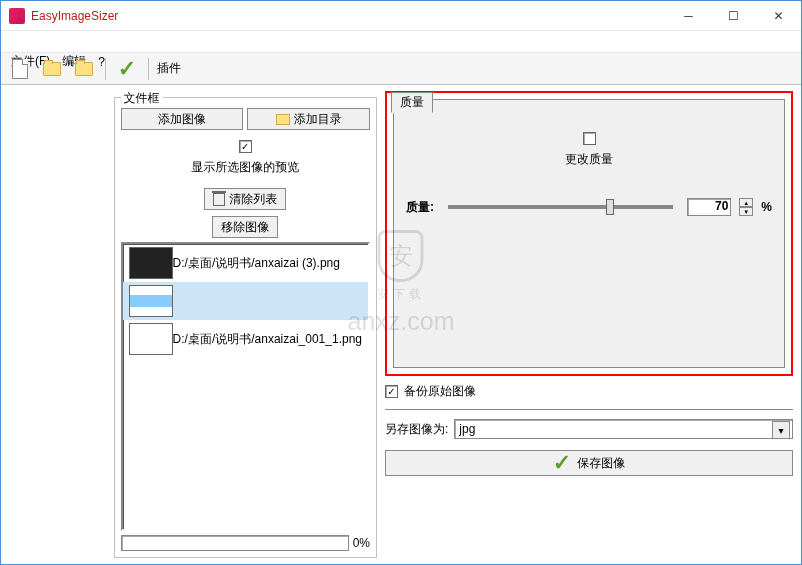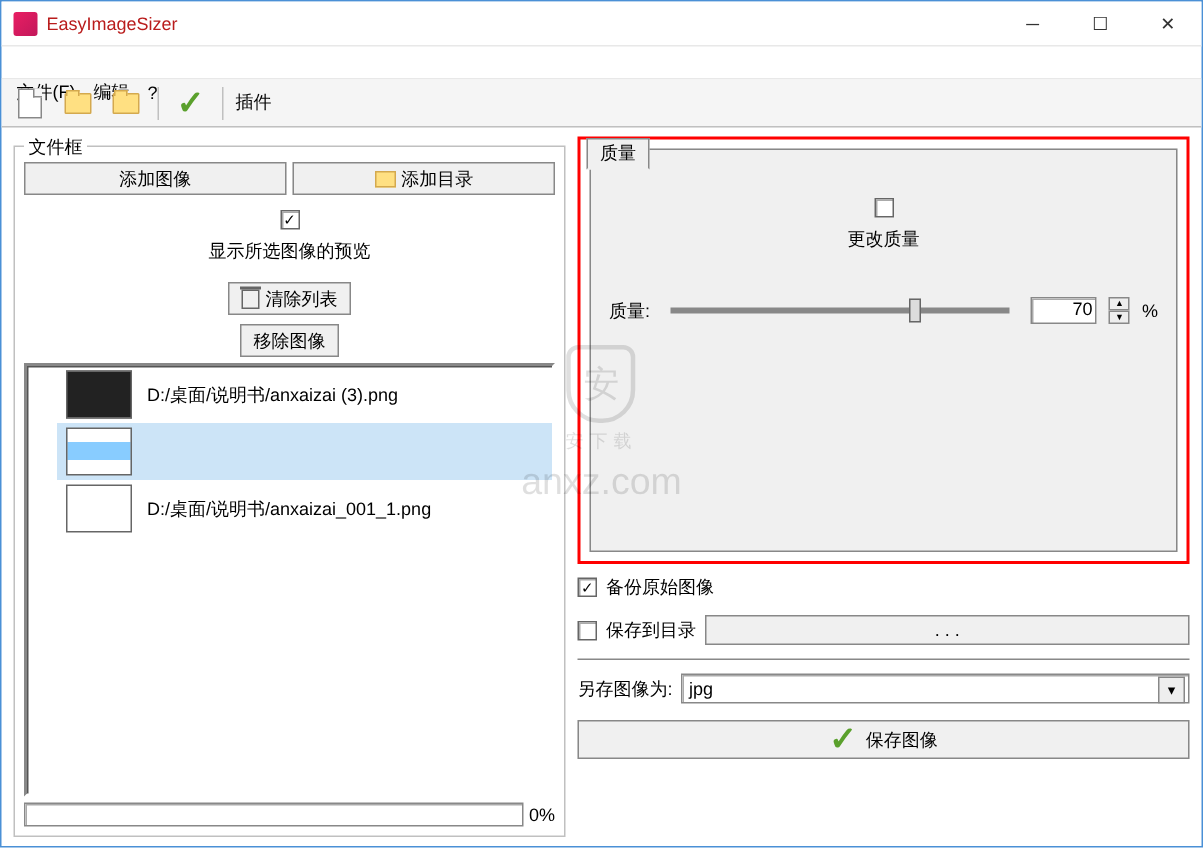--- a/index.html
+++ b/index.html
@@ -17,50 +17,50 @@
 .toolbar { height:32px; display:flex; align-items:center; gap:6px; padding:2px 6px; border-bottom:1px solid #c0c0c0; background:#f5f5f5; }
 .tb-btn { width:26px; height:26px; display:flex; align-items:center; justify-content:center; border:1px solid transparent; }
 .tb-sep { width:1px; height:22px; background:#c0c0c0; margin:0 2px; }
 .doc-icon { width:16px; height:20px; background:#fff; border:1px solid #888; position:relative; }
 .doc-icon::after { content:""; position:absolute; right:-1px; top:-1px; width:5px; height:5px; background:#f5f5f5; border-left:1px solid #888; border-bottom:1px solid #888; }
 .folder-icon { width:18px; height:14px; background:#ffe082; border:1px solid #d4a94e; border-radius:1px; position:relative; }
 .folder-icon::before { content:""; position:absolute; top:-3px; left:0; width:7px; height:3px; background:#ffe082; border:1px solid #d4a94e; border-bottom:none; }
 .check-green { font-size:22px; color:#5aa02c; font-weight:bold; }
 
 .main { display:flex; padding:6px 8px; gap:8px; height:calc(100% - 84px); }
-.left { width:368px; display:flex; flex-direction:column; }
+.left { width:368px; display:flex; flex-direction:column;align-items:flex-end; }
 .right { flex:1; display:flex; flex-direction:column; gap:4px; }
 
 .groupbox { border:1px solid #c0c0c0; padding:8px 6px 6px; position:relative; margin-top:6px; }
 .groupbox legend { position:absolute; top:-8px; left:6px; background:#fff; padding:0 3px; }
 .filebox { flex:1; display:flex; flex-direction:column; }
 .file-btns { display:flex; gap:4px; margin:2px 0 6px; }
 .btn { border:1px solid #888; background:#f0f0f0; padding:2px 8px; display:inline-flex; align-items:center; gap:4px; height:22px; cursor:default; }
 .btn.wide { flex:1; justify-content:center; }
 .btn-mini-folder { width:14px; height:11px; background:#ffe082; border:1px solid #d4a94e; }
 .btn-mini-trash { width:12px; height:13px; border:1px solid #666; position:relative; }
 .btn-mini-trash::before { content:""; position:absolute; top:-3px; left:-2px; right:-2px; height:2px; background:#666; }
 
 .options-row { display:flex; align-items:center; gap:6px; margin:4px 0;flex-direction:column; }
 .options-row .spacer { flex:1; }
 
 .file-list { flex:1; border:2px solid #888; border-style:solid; border-color:#888 #fff #fff #888; background:#fff; overflow:hidden; box-shadow:inset 1px 1px 0 #555; }
-.file-item { display:flex; align-items:center; gap:10px; padding:3px 6px;margin-left:20px; }
+.file-item { display:flex; align-items:center; padding:3px 6px; }
 .file-item.selected { background:#cce4f7; }
 .thumb { width:44px; height:32px; border:1px solid #666; background:#222; flex-shrink:0; }
 .thumb.t2 { background:linear-gradient(#fff 30%,#88ccff 30%,#88ccff 70%,#fff 70%); }
 .thumb.t3 { background:#fff; }
 
 .progress-wrap { display:flex; align-items:center; gap:4px; margin-top:4px; }
 .progress { flex:1; height:16px; border:1px solid #888; background:#fff; box-shadow:inset 1px 1px 0 #aaa; }
 
 .quality-panel { border:2px solid #ff0000; padding:6px; height:285px; position:relative; }
 .tab-label { position:absolute; top:-1px; left:4px; border:1px solid #888; border-bottom-color:#f0f0f0; background:#f0f0f0; padding:1px 8px; z-index:2; }
 .qual-inner { border:1px solid #888; height:100%; padding:28px 12px 12px; position:relative; background:#f0f0f0; }
-.qual-row { display:flex; align-items:center; gap:8px; margin-top:30px; }
+.qual-row { display:flex; align-items:center; gap:8px; margin-top:30px;font-weight:bold; }
 .slider { flex:1; height:4px; background:#888; position:relative; margin:0 6px; }
 .slider-thumb { position:absolute; top:-6px; left:70%; width:8px; height:16px; background:#ddd; border:1px solid #666; }
 .num-input { width:44px; height:18px; border:1px solid #888; background:#fff; text-align:right; padding-right:2px; box-shadow:inset 1px 1px 0 #aaa; }
 .spinner { width:14px; height:18px; display:flex; flex-direction:column; }
 .spinner div { flex:1; border:1px solid #888; background:#eee; font-size:6px; display:flex; align-items:center; justify-content:center; }
 
 .out-row { display:flex; align-items:center; gap:6px; margin:3px 0; }
 .dots-btn { flex:1; height:20px; border:1px solid #888; background:#f0f0f0; display:flex; align-items:center; justify-content:center; }
 .select { flex:1; height:20px; border:1px solid #888; background:#fff; display:flex; align-items:center; padding:0 4px; box-shadow:inset 1px 1px 0 #aaa; position:relative; }
 .select::after { content:"▾"; position:absolute; right:2px; top:1px; width:16px; height:16px; border:1px solid #888; background:#eee; display:flex; align-items:center; justify-content:center; font-size:10px; }
@@ -173,25 +173,20 @@
             </div>
           <span>%</span>
         </div>
       </div>
     </div>
 
     <div class="out-row">
       <span class="checkbox">✓</span>
       <span>备份原始图像</span>
     </div>
-    <div class="out-row">
-      <span class="checkbox"></span>
-      <span>保存到目录</span>
-      <div class="dots-btn">. . .</div>
-    </div>
     <div style="height:1px;background:#888;margin:2px 0"></div>
     <div class="out-row">
       <span>另存图像为:</span>
       <div class="select">
           <span>jpg</span>
         </div>
     </div>
     <div class="save-btn">
       <span class="check-green">✓</span>
       <span>保存图像</span>

